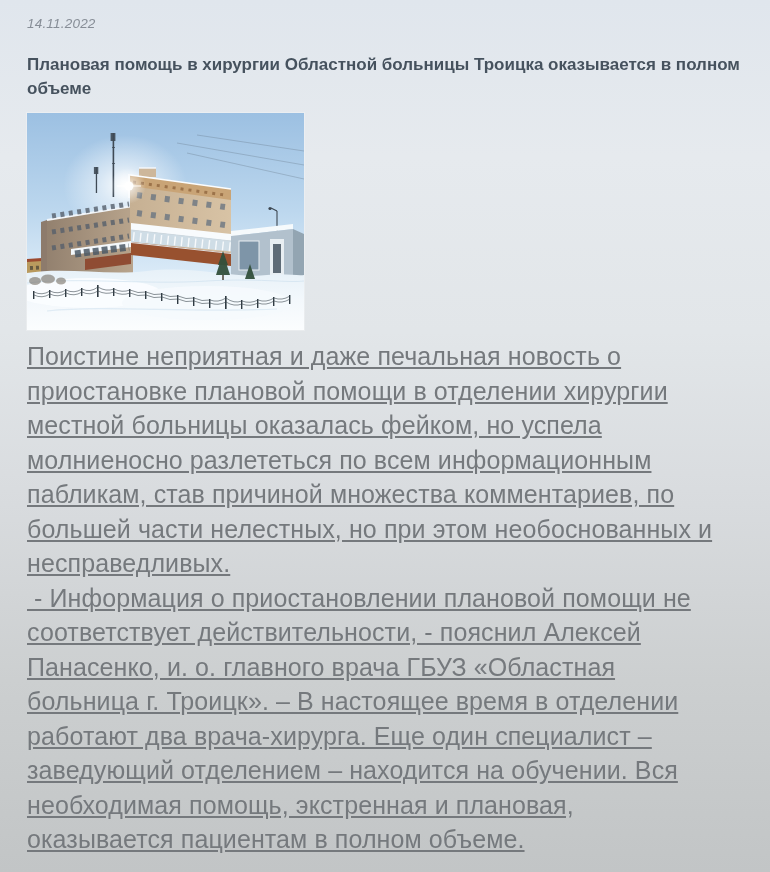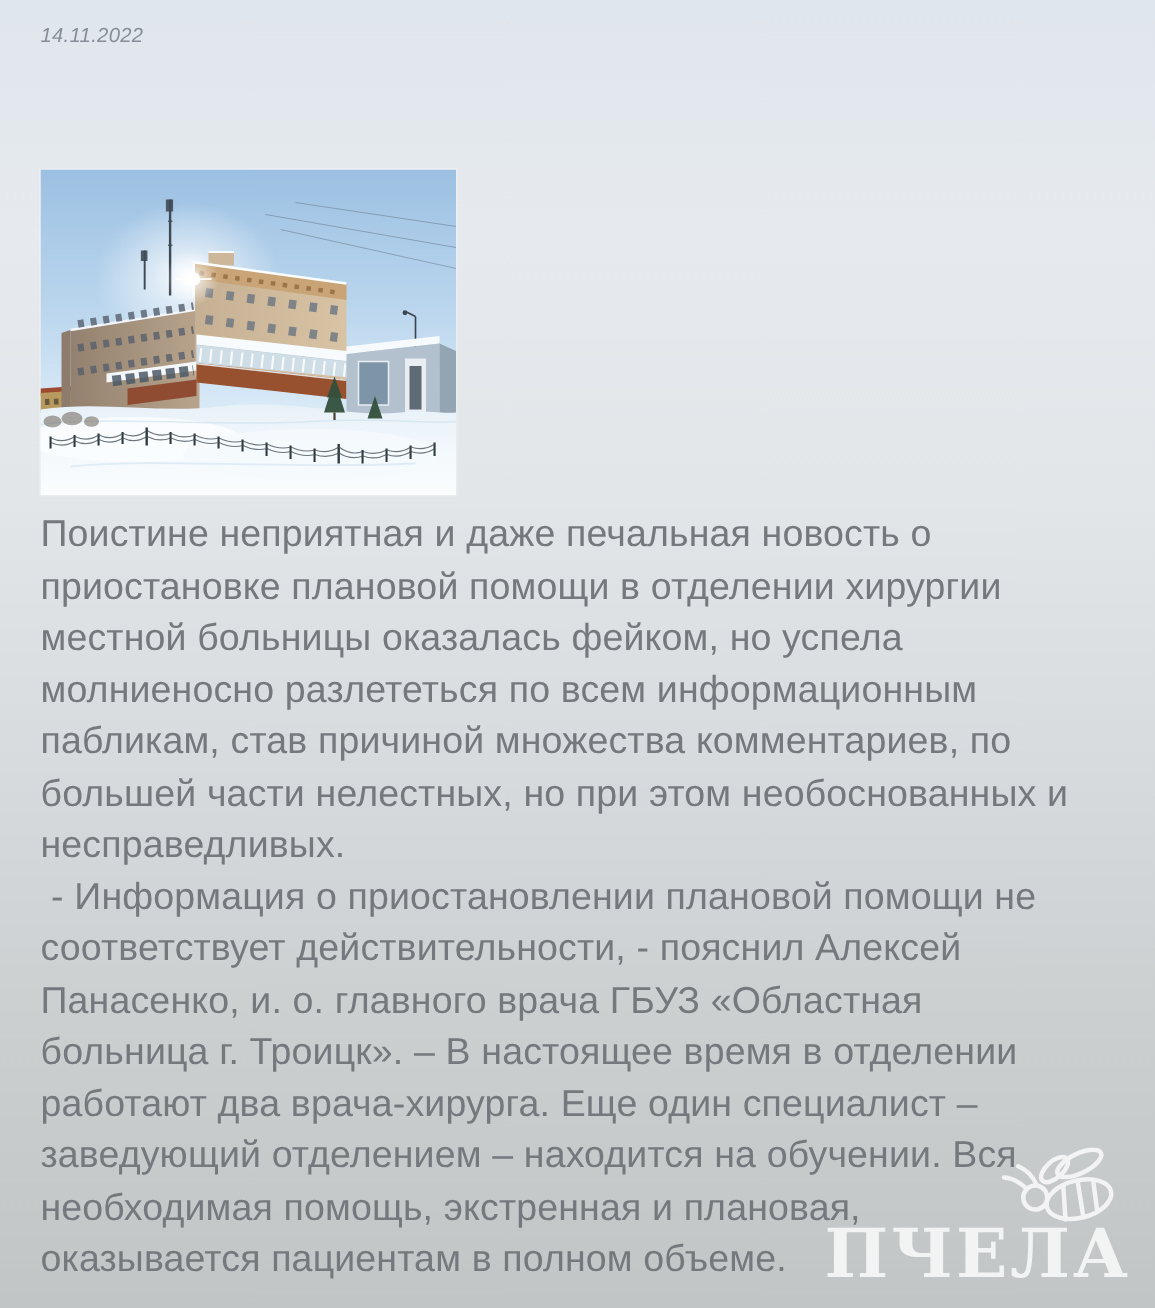--- a/index.html
+++ b/index.html
@@ -22,41 +22,43 @@
     white-space:pre-line;
   }
   .photo{
     position:absolute;top:113px;left:27px;width:277px;height:217px;margin:0;
     box-shadow:0 0 0 1px rgba(255,255,255,.25);
   }
   .photo svg{display:block;}
   .body-text{
     position:absolute;top:339px;left:27px;width:727px;
     font-size:25px;line-height:34.5px;color:#75797d;
-    white-space:pre-line;letter-spacing:.1px;
+    white-space:pre-line;letter-spacing:.1px;text-decoration:underline;
   }
   .watermark{
     position:absolute;right:16px;bottom:12px;height:48px;
   }
   .watermark .wm-label{
     font-family:"DejaVu Serif","Liberation Serif",serif;
     font-weight:700;font-size:45px;line-height:48px;
     color:rgba(255,255,255,.78);letter-spacing:2px;
   }
   .watermark .bee{
     position:absolute;right:-8px;top:-47px;
   }
 </style>
 </head>
 <body>
 
 <div class="page">
 
   <div class="date">14.11.2022</div>
 
+  <h1 class="title">Плановая помощь в хирургии Областной больницы Троицка оказывается в полном
+объеме</h1>
 
   <figure class="photo">
     <svg width="277" height="217" viewBox="0 0 277 217">
       <defs>
         <linearGradient id="sky" x1="0" y1="0" x2="0" y2="1">
           <stop offset="0" stop-color="#9cc0e2"></stop>
           <stop offset="0.45" stop-color="#bcd7ee"></stop>
           <stop offset="0.8" stop-color="#e0eef9"></stop>
           <stop offset="1" stop-color="#ecf4fb"></stop>
         </linearGradient>
@@ -208,30 +210,14 @@
 несправедливых.
 &nbsp;- Информация о приостановлении плановой помощи не
 соответствует действительности, - пояснил Алексей
 Панасенко, и. о. главного врача ГБУЗ «Областная
 больница г. Троицк». – В настоящее время в отделении
 работают два врача-хирурга. Еще один специалист –
 заведующий отделением – находится на обучении. Вся
 необходимая помощь, экстренная и плановая,
 оказывается пациентам в полном объеме.</div>
 
-  <div class="watermark">
-    <svg class="bee" width="100" height="58" viewBox="0 0 100 58">
-      <g stroke="#ffffff" fill="none" stroke-width="3" opacity="0.78" stroke-linecap="round" transform="rotate(-14 50 30)">
-        <ellipse cx="56" cy="36" rx="22" ry="12.5"></ellipse>
-        <path d="M48 25 L44 47"></path>
-        <path d="M58 25 L56 48"></path>
-        <path d="M68 28 L66 46"></path>
-        <circle cx="28" cy="28" r="8"></circle>
-        <path d="M24 21 Q18 12 11 10"></path>
-        <path d="M31 20 Q29 10 22 5"></path>
-        <ellipse cx="62" cy="13" rx="16" ry="6.5" transform="rotate(-12 62 13)"></ellipse>
-        <ellipse cx="45" cy="13" rx="11" ry="5.5" transform="rotate(-28 45 13)"></ellipse>
-      </g>
-    </svg>
-    <span class="wm-label">ПЧЕЛА</span>
-  </div>
 
 </div>
 
 </body></html>

